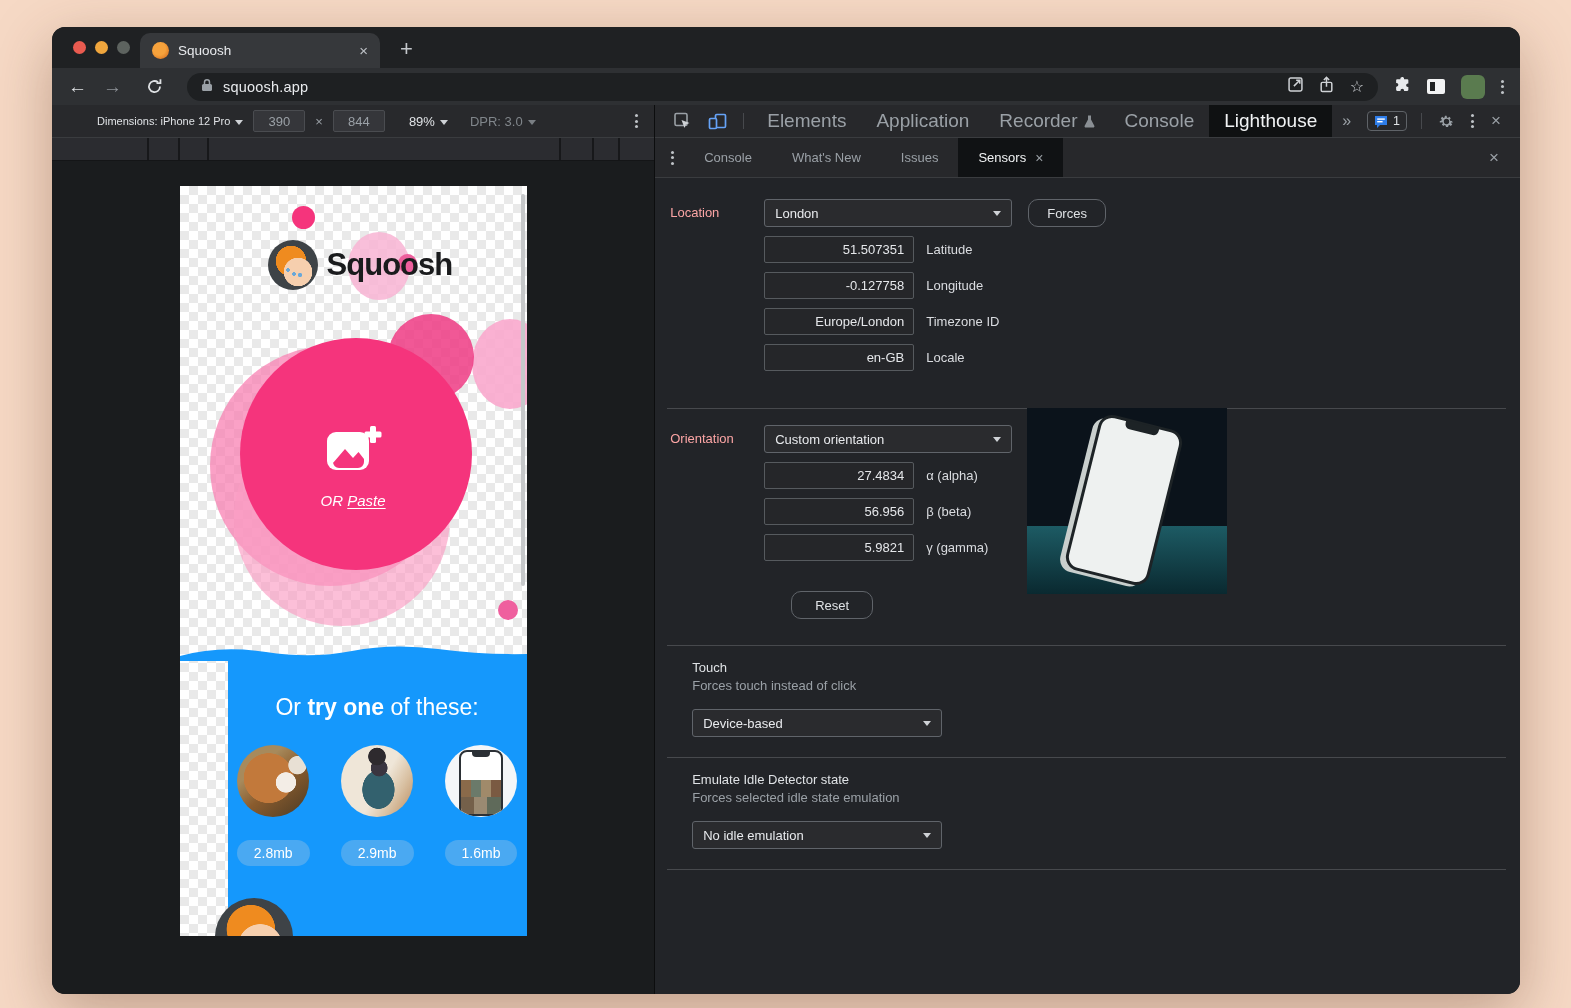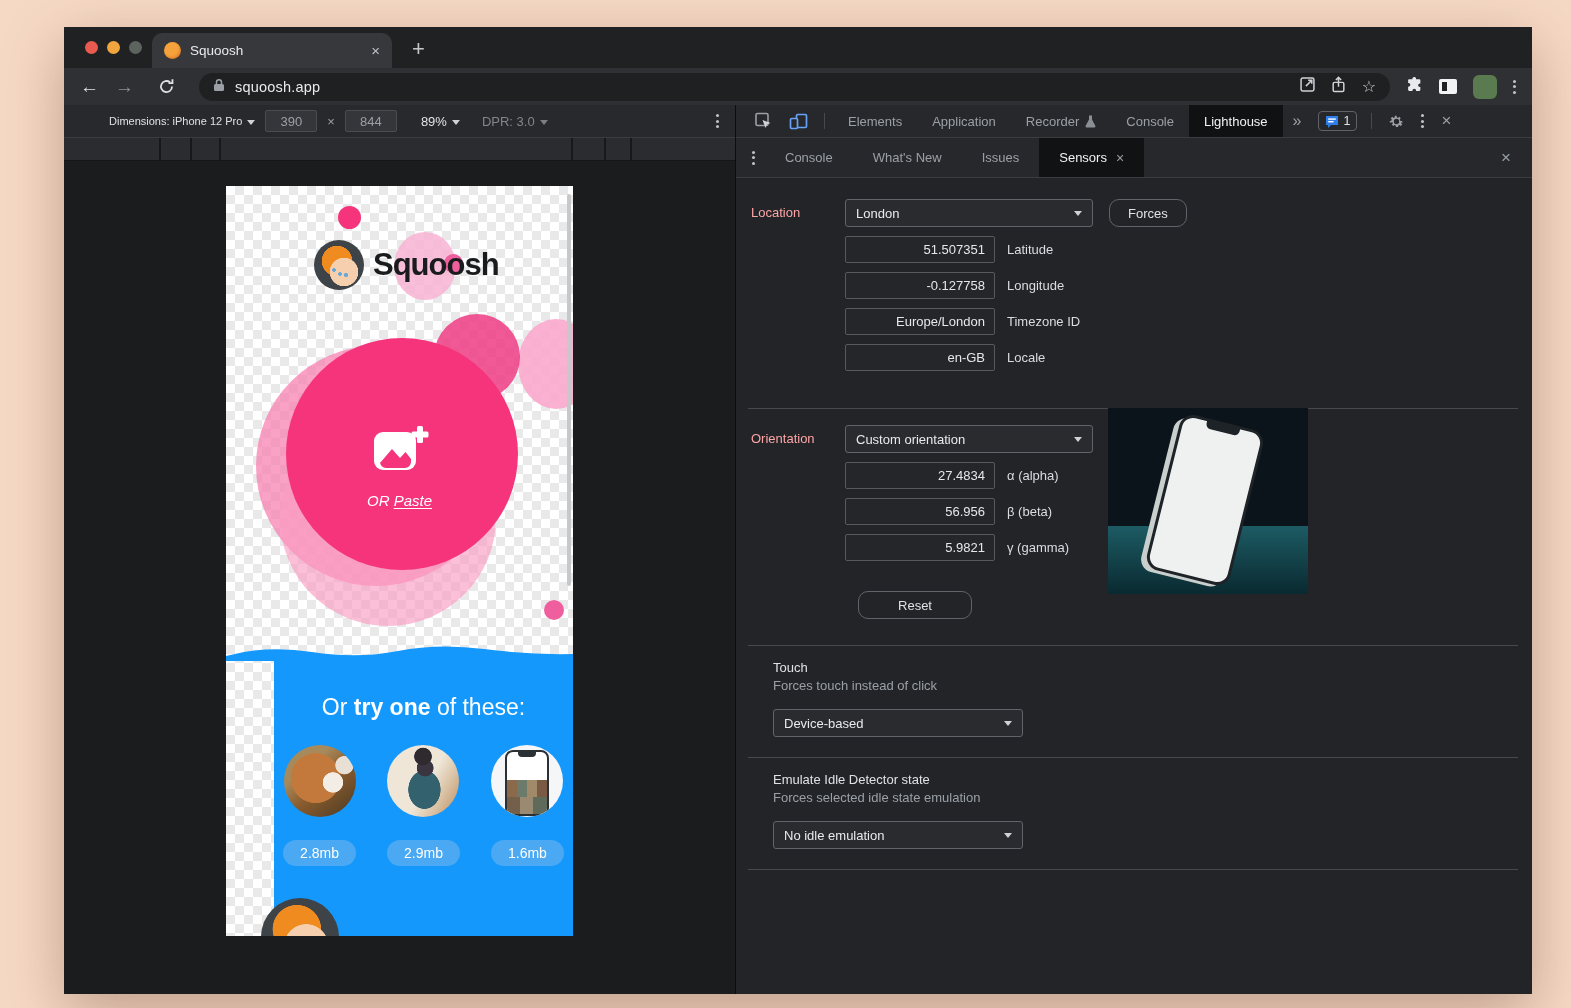--- a/index.html
+++ b/index.html
@@ -1,20 +1,20 @@
 <!DOCTYPE html>
 <html><head>
 <meta charset="utf-8">
 <style>
   * { margin:0; padding:0; box-sizing:border-box; }
   html,body { width:1571px; height:1008px; overflow:hidden; }
   body { background:#f6d9c5; font-family:"Liberation Sans", sans-serif; }
 
-  .window { position:absolute; left:64px; top:27px; width:1468px; height:967px;
-    border-radius:1px; overflow:hidden; background:#222428;
+  .window { position:absolute; left:52px; top:27px; width:1468px; height:967px;
+    border-radius:13px; overflow:hidden; background:#222428;
     box-shadow:0 18px 60px rgba(90,50,30,.35); }
 
   
   .titlebar { height:41px; background:#1f2123; display:flex; align-items:flex-end; position:relative; }
   .mac-dots { position:absolute; left:21px; top:14px; display:flex; gap:9px; }
   .mac-dot { width:13px; height:13px; border-radius:50%; }
   .dot-close { background:#e95b50; }
   .dot-min { background:#f0a63d; }
   .dot-max { background:#5d635f; }
   .tab { margin-left:88px; width:240px; height:35px; background:#36383b;
@@ -131,21 +131,21 @@
       radial-gradient(circle at 58% 62%, #f6cfae 0 33%, transparent 34%),
       radial-gradient(circle at 46% 40%, #ef8b1f 0 38%, transparent 39%),
       #3e4347; }
   .vscroll { position:absolute; right:2px; top:8px; width:4px; height:392px; background:#c6c8ca;
     border-radius:2px; z-index:9; }
 
   
   .dt-row { height:33px; background:#27282b; border-bottom:1px solid #3a3c3f;
     display:flex; align-items:center; padding:0 10px; }
   .dtr-sep { width:1px; height:16px; background:#47494d; margin:0 8px; }
-  .main-tab { color:#9aa0a6; font-size:13px; padding:0 15px; height:100%; display:flex;
+  .main-tab { color:#9aa0a6; font-size:19px; padding:0 15px; height:100%; display:flex;
     align-items:center; gap:6px; white-space:nowrap; }
   .main-tab.active { background:#0f1112; color:#f1f3f4; }
   .chevrons { color:#9aa0a6; font-size:16px; padding:0 10px; }
   .issue-pill { border:1px solid #5f6368; border-radius:4px; height:20px; display:flex;
     align-items:center; gap:5px; padding:0 6px; margin:0 6px; }
   .issue-count { color:#dfe2e5; font-size:12.5px; }
   .bar-ic { padding:0 8px; display:flex; align-items:center; }
   .x-ic { color:#9aa0a6; font-size:17px; padding:0 9px; }
   .drawer-row { height:40px; background:#27282b; border-bottom:1px solid #3a3c3f;
     display:flex; align-items:center; padding:0 12px; }
@@ -164,21 +164,21 @@
   .select { width:248px; height:28px; background:#2a2b2e; border:1px solid #60646a; border-radius:3px;
     display:flex; align-items:center; padding:0 10px; color:#e8eaed; }
   .select .tri { margin-left:auto; }
   .btn { height:28px; border:1px solid #60646a; border-radius:10px; background:transparent;
     color:#dfe2e5; font-size:13px; padding:0 18px; font-family:inherit; }
   .field-row { display:flex; align-items:center; gap:12px; }
   .field { width:150px; height:27px; background:#252629; border:1px solid #565a5e; border-radius:2px;
     display:flex; align-items:center; justify-content:flex-end; padding:0 9px; color:#e5e7ea; }
   .field-label { color:#dadce0; }
   .orient-grid { display:flex; padding:16px 0 0 15px; position:relative; }
-  .reset-btn { width:114px; margin:21px 0 26px 13px; }
+  .reset-btn { width:82px; margin:21px 0 26px 27px; }
   .phone-preview { position:absolute; left:372px; top:-1px; width:200px; height:186px; overflow:hidden;
     background:#0b131b; }
   .horizon { position:absolute; left:0; right:0; bottom:0; height:68px;
     background:linear-gradient(180deg,#1d5b64,#0a2930); }
   .phone3d { position:absolute; left:54px; top:12px; width:86px; height:160px; background:#eef1f0;
     border:3px solid #1d2326; border-radius:14px; transform:rotate(14deg);
     box-shadow:-6px 4px 0 -1px #c9cfcd; }
   .phone3d::after { content:""; position:absolute; left:50%; top:-1px; transform:translateX(-50%);
     width:34px; height:8px; background:#1d2326; border-radius:0 0 5px 5px; }
   .simple-sec { padding:14px 0 20px 37px; }

